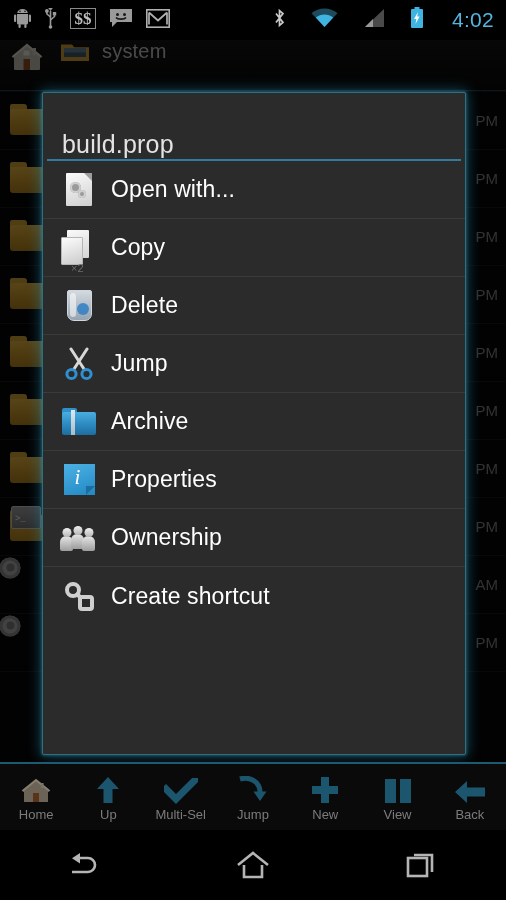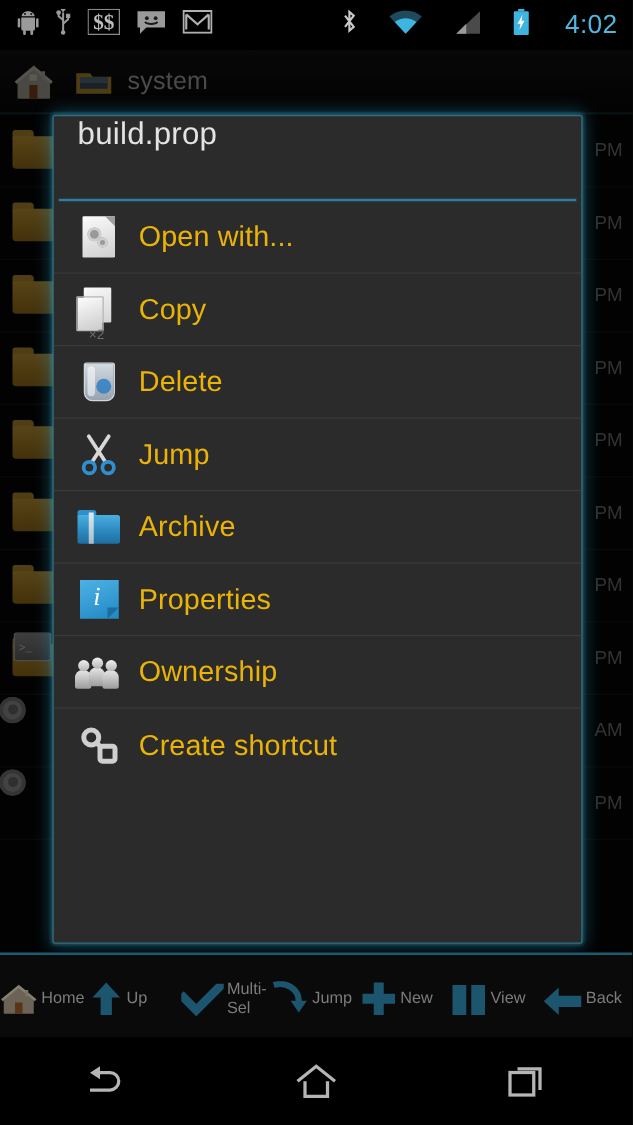--- a/index.html
+++ b/index.html
@@ -19,21 +19,21 @@
   }
   .sb-left { display:flex; align-items:center; gap:13px; padding-left:14px; }
   .sb-right { margin-left:auto; display:flex; align-items:center; gap:25px; padding-right:12px; }
   .sb-ico { display:block; }
   .sb-clock { color:#51b6e0; font-size:21px; letter-spacing:.3px; padding-left:3px; }
 
   
   #actionbar {
     position:absolute; left:0; top:40px; width:506px; height:52px;
     background:linear-gradient(180deg,#141414 0%,#0d0d0d 55%,#080808 100%);
-    display:flex; align-items:center; border-bottom:1px solid #141414;
+    display:flex; align-items:flex-start; border-bottom:1px solid #141414;
   }
   #actionbar::after{
     content:""; position:absolute; left:0; right:0; bottom:0; height:1px;
     background:#1a3b47;
   }
   .ab-home { margin-left:10px; width:34px; height:34px; position:relative; }
   .ab-folder { margin-left:16px; width:30px; height:24px; position:relative; }
   .ab-title { margin-left:12px; color:#b9b9b9; font-size:20px; letter-spacing:.2px; }
 
   
@@ -90,35 +90,35 @@
   #dialog {
     position:absolute; left:42px; top:92px; width:424px; height:663px;
     background:#2b2b2b;
     border:1px solid #2f707f;
     border-radius:2px;
     box-shadow:0 0 14px 2px rgba(40,140,175,.45), 0 0 3px 1px rgba(70,180,220,.35);
     overflow:hidden;
     display:flex; flex-direction:column;
   }
   #dlg-title {
-    height:66px; display:flex; align-items:flex-start;
+    height:66px; display:flex; align-items:flex-end;
     padding-left:19px; flex:0 0 auto;
   }
   #dlg-title span { color:#e3e3e3; font-size:25px; letter-spacing:.2px; }
   #dlg-rule { height:2px; background:#2e7d9e; margin:0 4px 0 4px; flex:0 0 auto; }
 
   #dlg-list { flex:1 1 auto; }
   .mrow {
     height:58px; display:flex; align-items:center;
     border-bottom:1px solid #3a3a3a; padding-left:14px; cursor:default;
   }
   .mrow:last-child { border-bottom:none; }
   .mrow .mico { width:44px; height:44px; position:relative; flex:0 0 auto;
     display:flex; align-items:center; justify-content:center; }
-  .mrow .mlabel { color:#eab308; font-size:23px; letter-spacing:.1px; padding-left:10px; }
+  .mrow .mlabel { color:#ffffff; font-size:23px; letter-spacing:.1px; padding-left:10px; }
 
   
   .pg { 
     width:26px; height:33px; background:linear-gradient(160deg,#fbfbfb,#cfcfcf);
     border-radius:1px; position:relative;
   }
   .pg::after{ content:""; position:absolute; right:0; top:0; border-width:0 8px 8px 0;
     border-style:solid; border-color:transparent #9e9e9e transparent transparent; }
   .ic-openwith .cog1 { position:absolute; left:4px; top:9px; width:11px; height:11px;
     border-radius:50%; background:#9a9a9a; box-shadow:0 0 0 2px #cfcfcf inset; }
@@ -190,21 +190,21 @@
 
   .ic-shortcut svg { width:32px; height:32px; }
 
   
   #toolbar {
     position:absolute; left:0; top:762px; width:506px; height:68px;
     background:#0a0a0a; display:flex; align-items:center;
   }
   #toolbar::before{ content:""; position:absolute; left:0; right:0; top:0; height:2px; background:#1d5b73; }
   .tb {
-    flex:1 1 0; display:flex; align-items:center;
+    flex:1 1 0; display:flex; flex-direction:column; align-items:center;
     justify-content:flex-start; gap:3px; padding-top:3px;
   }
   .tb .tbico { height:30px; display:flex; align-items:flex-end; justify-content:center; }
   .tb .tblab { color:#7c7c7c; font-size:13px; }
 
   
   #navbar {
     position:absolute; left:0; top:830px; width:506px; height:70px;
     background:#000; display:flex; align-items:center; justify-content:space-around;
   }

